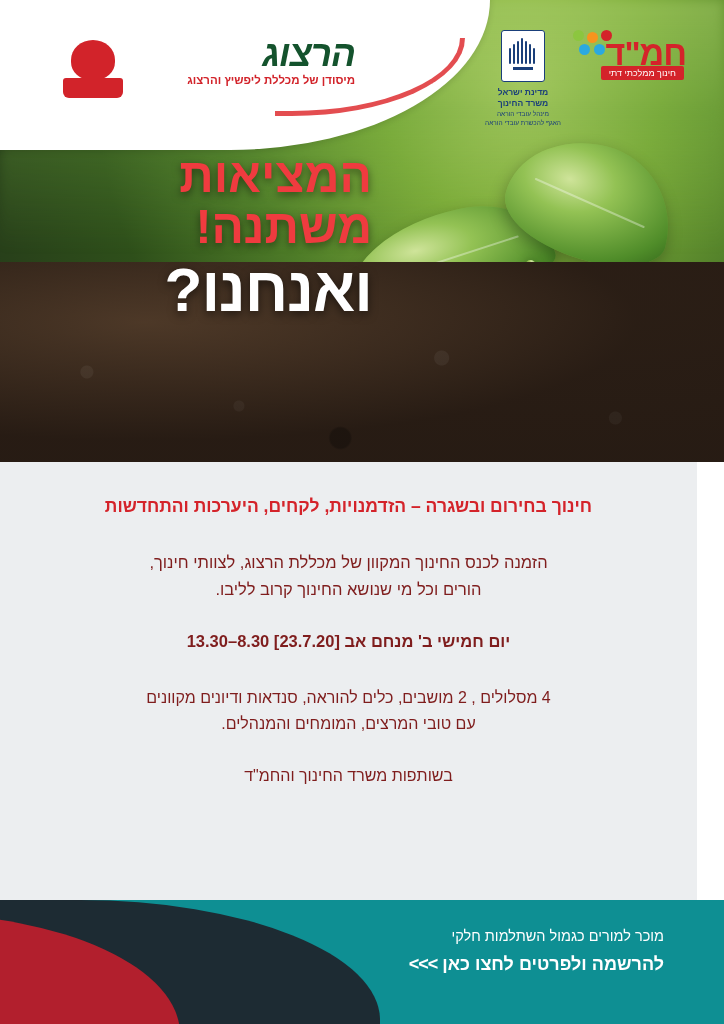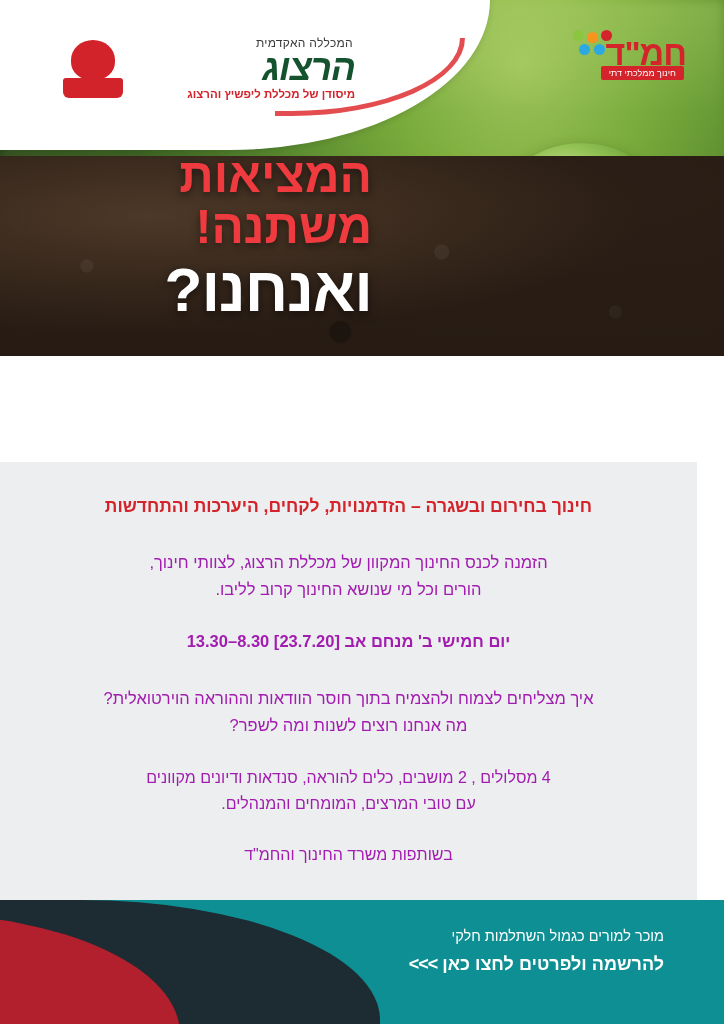--- a/index.html
+++ b/index.html
@@ -15,21 +15,21 @@
     width: 724px;
     height: 1024px;
     background: #ffffff;
     overflow: hidden;
   }
 
   
   .hero {
     position: absolute;
     left: 0; top: 0;
-    width: 724px; height: 356px;
+    width: 724px; height: 462px;
     overflow: hidden;
     background:
       radial-gradient(circle at 72% 18%, #b9d66a 0%, #7fae3a 22%, #4e7c28 44%, #2e4f1a 66%, #23341a 100%),
       linear-gradient(180deg, #9dbf5d 0%, #5c8a30 30%, #3a3228 62%, #241c16 100%);
   }
   .hero-soil {
     position: absolute;
     left: 0; bottom: 0;
     width: 724px; height: 200px;
     background:
@@ -224,21 +224,21 @@
     padding: 34px 56px 0 56px;
   }
   .panel-title {
     color: #d4232a;
     font-size: 17.5px;
     font-weight: 700;
     text-align: center;
     margin-bottom: 32px;
   }
   .para {
-    color: #a21caf;
+    color: #7f1d1d;
     font-size: 16.5px;
     line-height: 1.62;
     text-align: center;
     margin-bottom: 26px;
   }
   .para.date { font-weight: 700; margin-bottom: 30px; text-align: center; }
   .para.small { font-size: 16px; }
 
   
   .footer {
@@ -300,45 +300,60 @@
   <div class="logo-band">
     <div class="logo-band-accent"></div>
   </div>
 
   <div class="herzog-logo">
     <div class="herzog-mark">
       <div class="tree"></div>
       <div class="trunk"></div>
       <div class="book"></div>
     </div>
-    <div class="herzog-top">המכללה האקדמית</div>
     <div class="herzog-big">הרצוג</div>
     <div class="herzog-sub">מיסודן של מכללת ליפשיץ והרצוג</div>
   </div>
 
+  <div class="ministry">
+    <div class="menorah-box">
+      <div class="menorah">
+        <i style="left:0;  height:16px;"></i>
+        <i style="left:4px; height:20px;"></i>
+        <i style="left:8px; height:23px;"></i>
+        <i style="left:12px;height:26px;"></i>
+        <i style="left:16px;height:23px;"></i>
+        <i style="left:20px;height:20px;"></i>
+        <i style="left:24px;height:16px;"></i>
+        <div class="base"></div>
+      </div>
+    </div>
+    <div class="ministry-l1">מדינת ישראל</div>
+    <div class="ministry-l1">משרד החינוך</div>
+    <div class="ministry-l2">מינהל עובדי הוראה</div>
+    <div class="ministry-l2">האגף להכשרת עובדי הוראה</div>
+  </div>
 
   <div class="chemed">
     <div class="chemed-dots">
       <span style="right:0;  top:0;  background:#d4232a;"></span>
       <span style="right:14px;top:2px; background:#f7941e;"></span>
       <span style="right:28px;top:0;  background:#8cc63f;"></span>
       <span style="right:7px; top:14px;background:#2ba9e0;"></span>
       <span style="right:22px;top:14px;background:#2ba9e0;"></span>
     </div>
     <div class="chemed-word">חמ"ד</div>
     <div class="chemed-tag">חינוך ממלכתי דתי</div>
   </div>
 
   <div class="panel">
     <div class="panel-title">חינוך בחירום ובשגרה – הזדמנויות, לקחים, היערכות והתחדשות</div>
     <div class="para" style="white-space:pre-line;">הזמנה לכנס החינוך המקוון של מכללת הרצוג, לצוותי חינוך,
 הורים וכל מי שנושא החינוך קרוב לליבו.</div>
     <div class="para date">יום חמישי ב' מנחם אב [23.7.20] 8.30–13.30</div>
-    <div class="para" style="white-space:pre-line;">איך מצליחים לצמוח ולהצמיח בתוך חוסר הוודאות וההוראה הוירטואלית?
-מה אנחנו רוצים לשנות ומה לשפר?</div>
     <div class="para small" style="white-space:pre-line;">4 מסלולים , 2 מושבים, כלים להוראה, סנדאות ודיונים מקוונים
 עם טובי המרצים, המומחים והמנהלים.</div>
     <div class="para small">בשותפות משרד החינוך והחמ"ד</div>
   </div>
 
   <div class="footer">
     <div class="f-teal"></div>
     <div class="f-dark"></div>
     <div class="f-red"></div>
     <div class="footer-text">

